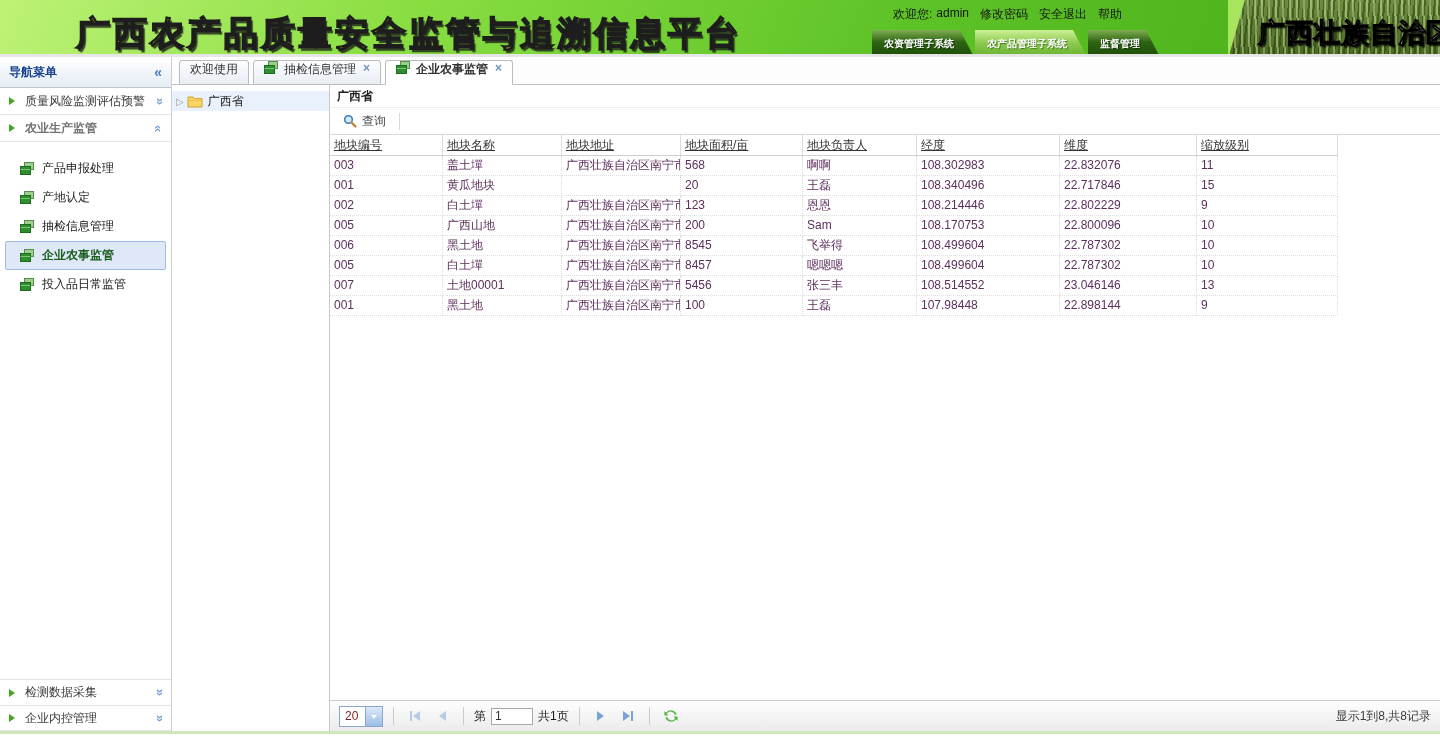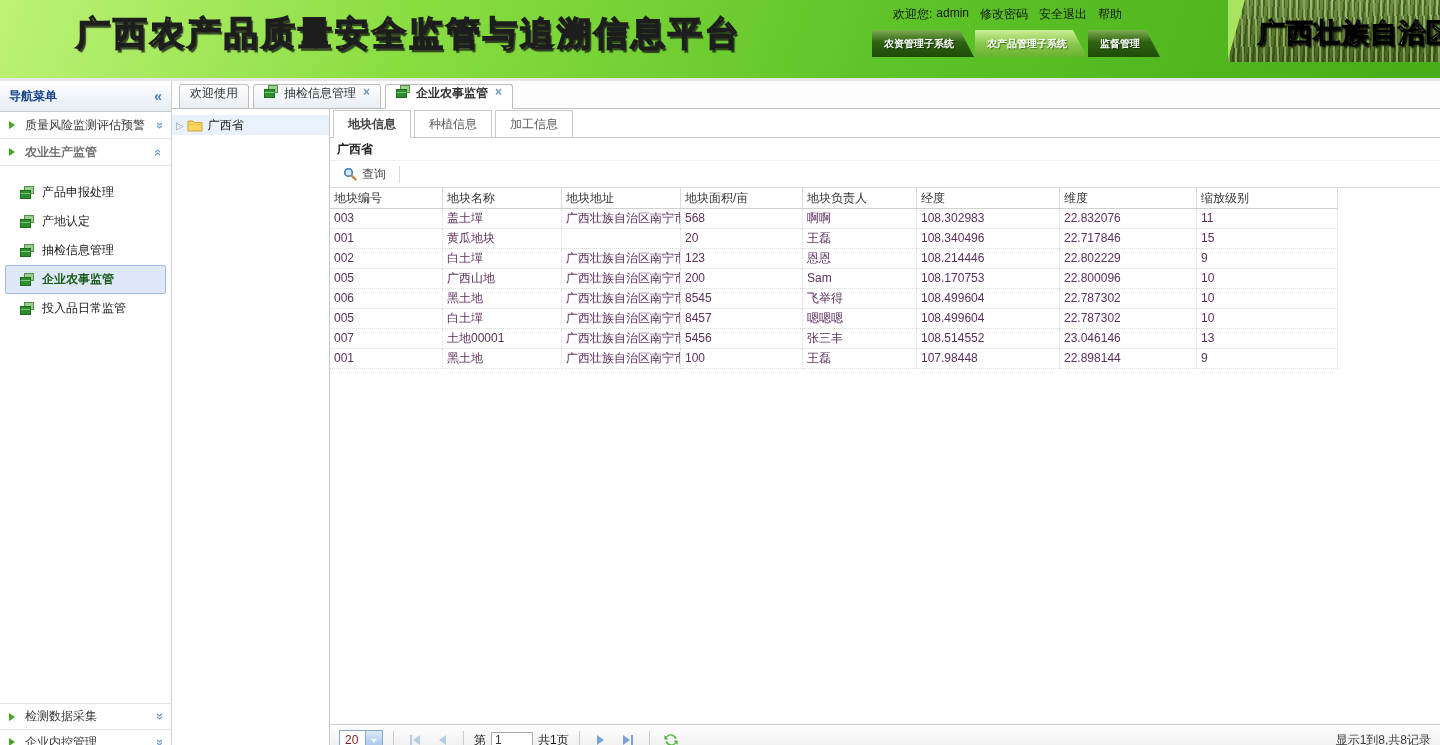--- a/index.html
+++ b/index.html
@@ -1,20 +1,20 @@
 <!DOCTYPE html>
 <html><head>
 <meta charset="utf-8">
 <style>
   * { margin:0; padding:0; box-sizing:border-box; }
   html,body { width:1440px; height:745px; overflow:hidden; }
   body { font-family:"Liberation Sans","DejaVu Sans",sans-serif; font-size:12px; background:#fff; color:#222; }
 
   
-  .header { position:relative; height:78px; background:linear-gradient(110deg,#bdf276 0%,#8ade42 28%,#5ec327 62%,#47ad18 100%); overflow:hidden; }
+  .header { position:relative; height:54px; background:linear-gradient(110deg,#bdf276 0%,#8ade42 28%,#5ec327 62%,#47ad18 100%); overflow:hidden; }
   .app-title { position:absolute; left:76px; top:11px; font-size:34px; font-weight:bold; color:#ffee4a;
     letter-spacing:3px; -webkit-text-stroke:1.5px #1d1d1d; text-shadow:2px 3px 1px rgba(25,25,25,.8); white-space:nowrap; }
   .welcome { position:absolute; left:893px; top:6px; display:flex; gap:11px; color:#161616; }
   .welcome .pair { display:flex; gap:4px; }
   .systabs { position:absolute; left:872px; top:30px; display:flex; height:27px; }
   .systab { height:27px; display:flex; align-items:center; justify-content:center; padding:0 20px 0 12px;
     clip-path:polygon(0 0, calc(100% - 14px) 0, 100% 100%, 0 100%); margin-right:1px;
     color:#fff; font-weight:bold; font-size:10px; text-shadow:1px 1px 1px rgba(10,40,5,.8); cursor:pointer;
     background:linear-gradient(#7fae52,#2e6312 45%,#1e4d08); }
   .systab.active { background:linear-gradient(#cdf095,#8bc84e 50%,#68b22e); text-shadow:1px 1px 1px rgba(40,80,20,.7); }
@@ -71,21 +71,21 @@
     border:1px solid #c9c9c9; background:#fff; color:#5a5a5a; cursor:pointer; }
   .subtab.active { font-weight:bold; color:#444; border-bottom-color:#fff; }
   .region-row { height:23px; flex:0 0 23px; display:flex; align-items:center; padding-left:7px; font-weight:bold; color:#222; border-bottom:1px solid #eeeeee; }
   .toolbar { height:27px; flex:0 0 27px; display:flex; align-items:center; padding-left:5px; border-bottom:1px solid #d9d9d9; }
   .querybtn { display:flex; align-items:center; gap:5px; padding:3px 8px; border-radius:3px; color:#444; cursor:pointer; }
   .vsep { width:1px; height:17px; background:#d9d9d9; margin-left:5px; }
 
   .gridwrap { flex:1; min-height:0; overflow:hidden; }
   .grid { width:1008px; }
   .grid-header { display:flex; height:21px; border-bottom:1px solid #d0d0d0; }
-  .hcell { line-height:20px; padding-left:4px; color:#333; border-right:1px solid #dddddd; overflow:hidden; white-space:nowrap; cursor:pointer; }
+  .hcell { line-height:20px; padding-left:4px; color:#333; border-right:1px solid #dddddd; overflow:hidden; white-space:nowrap; cursor:pointer;text-decoration:underline; }
   .grid-row { display:flex; height:20px; cursor:pointer; }
   .cell { line-height:19px; padding-left:4px; color:#5c2f5c; border-right:1px dotted #dddddd; border-bottom:1px dotted #dddddd; overflow:hidden; white-space:nowrap; }
   .c0{width:113px;flex:0 0 113px}.c1{width:119px;flex:0 0 119px}.c2{width:119px;flex:0 0 119px}.c3{width:122px;flex:0 0 122px}
   .c4{width:114px;flex:0 0 114px}.c5{width:143px;flex:0 0 143px}.c6{width:137px;flex:0 0 137px}.c7{width:141px;flex:0 0 141px}
 
   .pagebar { height:31px; flex:0 0 31px; border-top:1px solid #cccccc; background:linear-gradient(#fefefe,#ebebeb);
     display:flex; align-items:center; padding:0 9px; gap:5px; }
   .pagesize { display:flex; border:1px solid #89a7cc; background:#fff; height:21px; align-items:center; cursor:pointer; }
   .pagesize .val { width:25px; padding-left:5px; color:#7a1f1f; }
   .pagesize .btn { width:17px; height:19px; background:linear-gradient(#dce9f9,#9dbde6); border-left:1px solid #89a7cc; display:flex; align-items:center; justify-content:center; }
@@ -249,25 +249,20 @@
             <svg width="16" height="13" viewBox="0 0 16 13">
                 <path d="M1 12 L1 2 L6 2 L7.5 3.6 L15 3.6 L15 12 Z" fill="#fbd760" stroke="#caa23a"></path>
                 <path d="M1 5.6 L15 5.6" stroke="#e9c04e"></path>
               </svg>
           </span>
           <span>广西省</span>
         </div>
       </div>
 
       <div class="contentpanel">
-        <div class="subtabs">
-          <div class="subtab active">地块信息</div>
-          <div class="subtab">种植信息</div>
-          <div class="subtab">加工信息</div>
-        </div>
 
         <div class="region-row">广西省</div>
 
         <div class="toolbar">
           <div class="querybtn">
             <span style="display:flex">
               <svg width="14" height="14" viewBox="0 0 14 14">
                   <circle cx="5.5" cy="5.5" r="3.8" fill="#d6e9fb" stroke="#3b7ec0" stroke-width="1.6"></circle>
                   <line x1="8.6" y1="8.6" x2="12.4" y2="12.4" stroke="#c08a3e" stroke-width="2.4" stroke-linecap="round"></line>
                 </svg>

